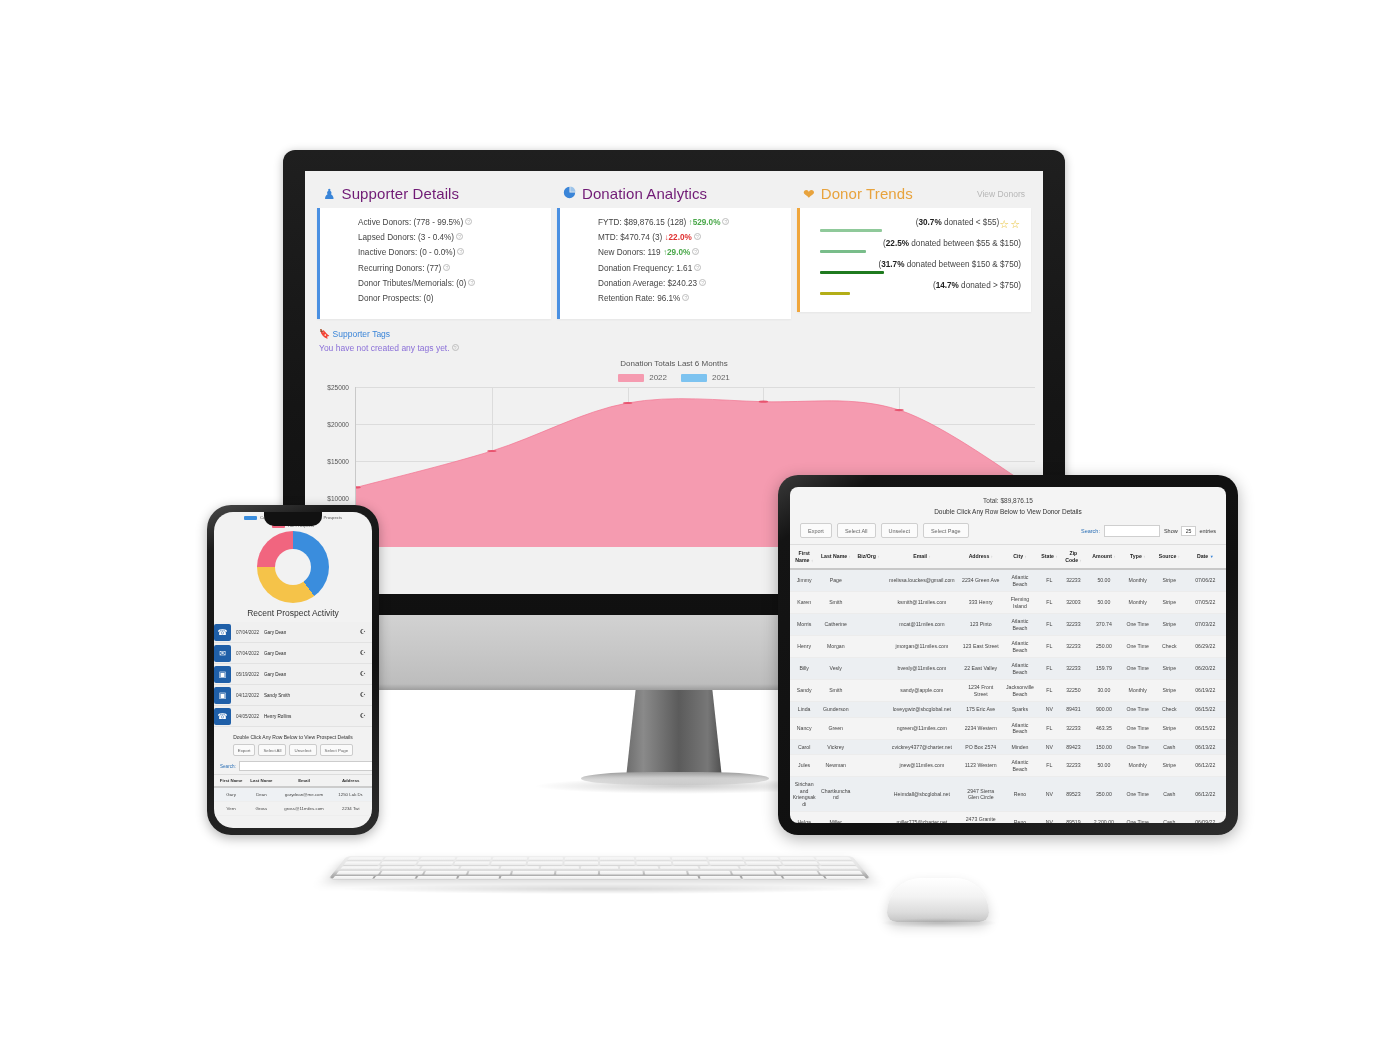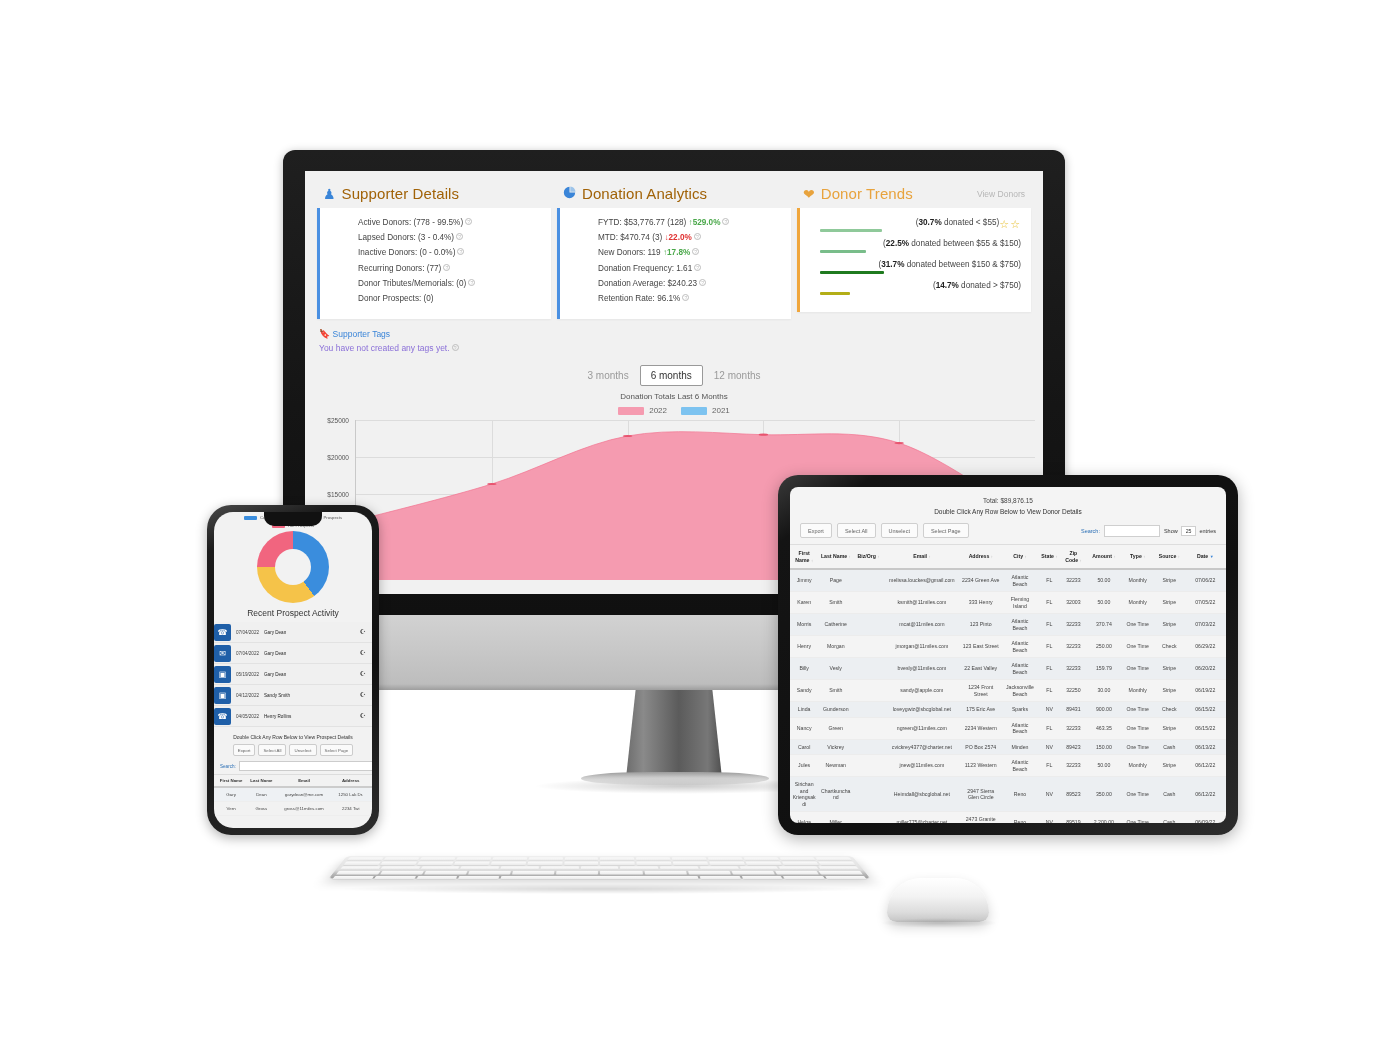--- a/index.html
+++ b/index.html
@@ -43,21 +43,21 @@
   #monitor-shadow {
     position: absolute; left: 250px; top: 628px; width: 300px; height: 16px;
     background: radial-gradient(ellipse at center, rgba(0,0,0,.20), rgba(0,0,0,0) 70%);
   }
 
   
   .panels { display: flex; gap: 6px; padding: 14px 12px 0 12px; }
   .panel { flex: 1; }
   .panel-head { display: flex; align-items: center; gap: 6px; padding: 0 0 6px 6px; }
   .panel-title { font-size: 15px; letter-spacing: .1px; }
-  .panel-title.blue { color: #a16207; }
+  .panel-title.blue { color: #701a75; }
   .panel-title.orange { color: #e8a33d; }
   .panel-icon { font-size: 14px; line-height: 1; }
   .view-donors { margin-left: auto; font-size: 8.5px; color: #b6b6b6; padding-right: 6px; }
   .panel-body {
     background: #fff; border-left: 3px solid #4a90e2;
     padding: 10px 8px 10px 38px; min-height: 92px;
     box-shadow: 0 1px 2px rgba(0,0,0,.05);
   }
   .panel-body.orange-accent { border-left-color: #f0a63c; padding: 10px 10px 10px 20px; }
   .stat { font-size: 8.2px; color: #444; margin-bottom: 6.2px; white-space: nowrap; }
@@ -252,23 +252,23 @@
           <div class="panel-head">
             <span class="panel-icon">
               <svg width="13" height="13" viewBox="0 0 16 16">
                   <path d="M8 1 A7 7 0 1 0 15 8 L8 8 Z" fill="#3a85d8"></path>
                   <path d="M9 0.6 A7.4 7.4 0 0 1 15.4 7 L9 7 Z" fill="#9dc4ea"></path>
                 </svg>
             </span>
             <span class="panel-title blue">Donation Analytics</span>
           </div>
           <div class="panel-body">
-            <div class="stat"><span>FYTD: $53,776.77 (128)</span> <span class="up">↑<span>529.0%</span></span><span class="qmark">?</span></div>
+            <div class="stat"><span>FYTD: $89,876.15 (128)</span> <span class="up">↑<span>529.0%</span></span><span class="qmark">?</span></div>
             <div class="stat"><span>MTD: $470.74 (3)</span> <span class="down">↓<span>22.0%</span></span><span class="qmark">?</span></div>
-            <div class="stat"><span>New Donors: 119</span> <span class="up">↑<span>17.8%</span></span><span class="qmark">?</span></div>
+            <div class="stat"><span>New Donors: 119</span> <span class="up">↑<span>29.0%</span></span><span class="qmark">?</span></div>
             <div class="stat"><span>Donation Frequency: 1.61</span><span class="qmark">?</span></div>
             <div class="stat"><span>Donation Average: $240.23</span><span class="qmark">?</span></div>
             <div class="stat"><span>Retention Rate: 96.1%</span><span class="qmark">?</span></div>
           </div>
         </div>
 
         <div class="panel">
           <div class="panel-head">
             <span class="panel-icon" style="color:#e8a33d;">❤</span>
             <span class="panel-title orange">Donor Trends</span>
@@ -299,25 +299,20 @@
       <div id="supporter-tags">
         <div class="tags-head">
           <span class="tag-icon">🔖</span>
           <span>Supporter Tags</span>
         </div>
         <div class="tags-note">
           <span>You have not created any tags yet.</span><span class="qmark">?</span>
         </div>
       </div>
 
-      <div class="range-tabs">
-        <div class="range-tab">3 months</div>
-        <div class="range-tab active">6 months</div>
-        <div class="range-tab">12 months</div>
-      </div>
 
       <div id="chart-area">
         <div class="chart-title">Donation Totals Last 6 Months</div>
         <div class="chart-legend">
           <div class="legend-item">
             <span class="legend-swatch" style="background:#f59bb0;"></span>
             <span>2022</span>
           </div>
           <div class="legend-item">
             <span class="legend-swatch" style="background:#7dc3f0;"></span>

